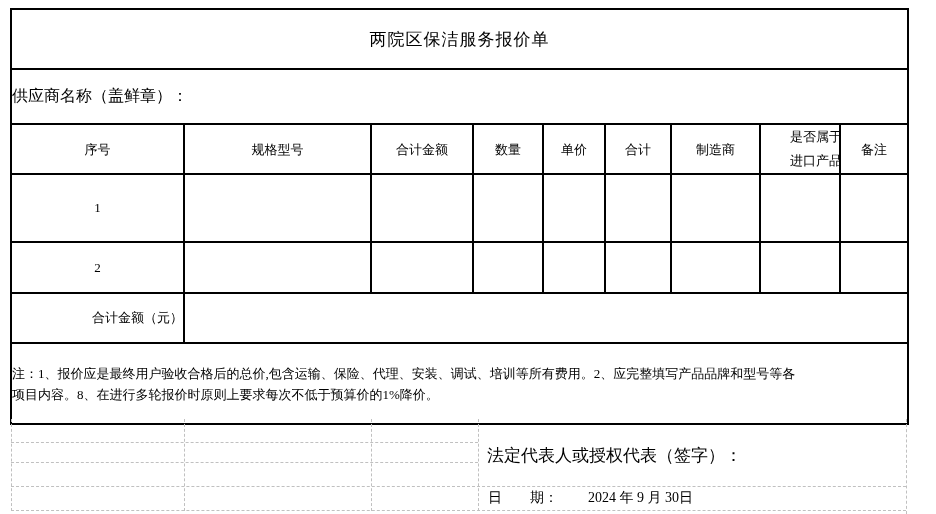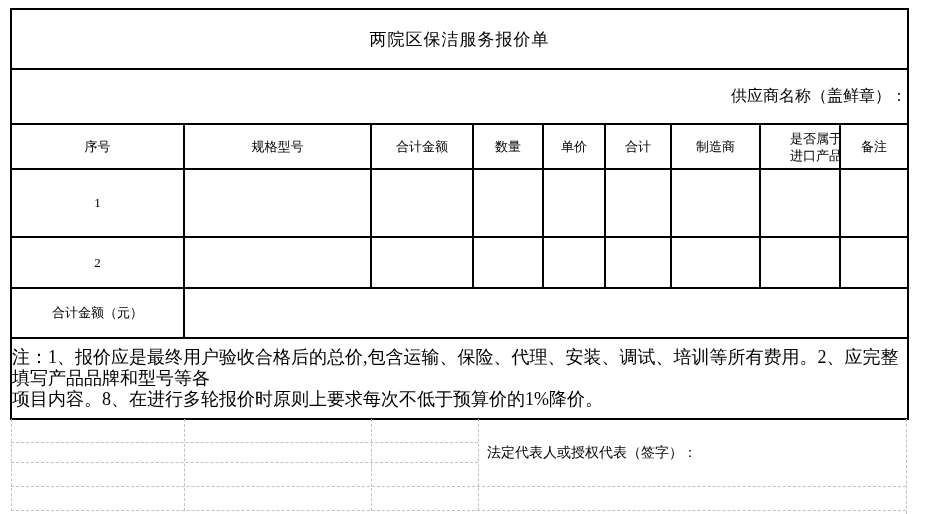--- a/index.html
+++ b/index.html
@@ -34,47 +34,47 @@
   tr.data-row-2   { height: 51px; }
   tr.total-row    { height: 50px; }
   tr.note-row     { height: 81px; }
 
   .title-cell {
     text-align: center;
     font-size: 17px;
     letter-spacing: 1px;
   }
   .supplier-cell {
-    text-align: right;
+    text-align: left;
     font-size: 16px;
     padding-left: 6px;
   }
   table.quote th {
     text-align: center;
     font-size: 13px;
     line-height: 17px;
   }
   .wrap-4 {
     display: inline-block;
     width: 54px;
     word-break: break-all;
-    line-height: 17px;
+    line-height: 24px;
     margin-left: 28px;
   }
   .seq-cell {
     text-align: center;
     font-size: 13px;
   }
   .total-label-cell {
-    text-align: center;
+    text-align: right;
     font-size: 13px;
     padding-left: 4px;
   }
   .note-cell {
-    font-size: 18px;
+    font-size: 13px;
     line-height: 21px;
     padding: 2px 4px;
     text-align: left;
     vertical-align: middle;
     margin-top: 48px;
   }
 
   
   .footer-area {
     position: absolute;
@@ -87,21 +87,21 @@
     border-left: 1px dashed #c0c0c0;
   }
   .hgl {
     position: absolute;
     height: 0;
     border-top: 1px dashed #c0c0c0;
   }
   .sig-line {
     position: absolute;
     left: 477px; top: 26px;
-    font-size: 14px;
+    font-size: 17px;
     white-space: nowrap;
   }
   .date-line {
     position: absolute;
     left: 478px; top: 71px;
     font-size: 14px;
     white-space: nowrap;
   }
   .date-value { margin-left: 30px; }
 </style>
@@ -193,15 +193,18 @@
     <div class="vgl" style="left:361px"></div>
     <div class="vgl" style="left:468px"></div>
     <div class="vgl" style="left:896px; height:95px"></div>
 
     <div class="hgl" style="top:24px; left:1px; width:467px"></div>
     <div class="hgl" style="top:44px; left:1px; width:467px"></div>
     <div class="hgl" style="top:68px; left:1px; width:895px"></div>
     <div class="hgl" style="top:92px; left:1px; width:895px"></div>
 
     <div class="sig-line">法定代表人或授权代表（签字）：</div>
+    <div class="date-line">
+      <span>日　　期：</span><span class="date-value">2024 年 9 月 30日</span>
+    </div>
   </div>
 
 </div>
 
 </body></html>

